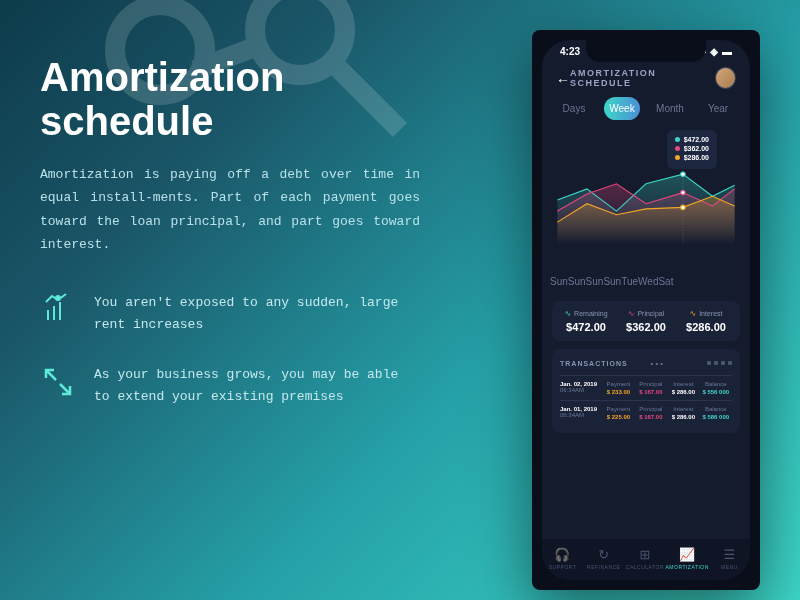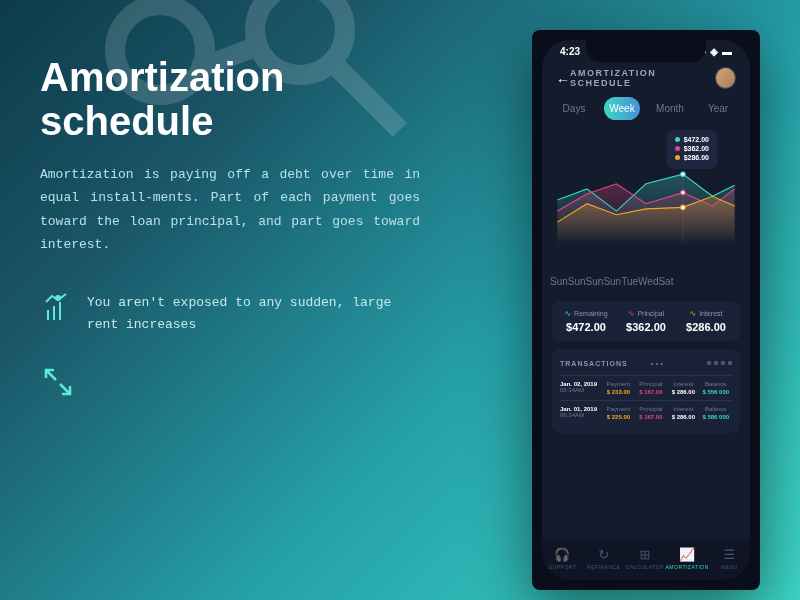--- a/index.html
+++ b/index.html
@@ -2,21 +2,21 @@
 <html><head>
 <meta charset="utf-8">
 <style>
 *{margin:0;padding:0;box-sizing:border-box}
 body{width:800px;height:600px;background:linear-gradient(135deg,#0d3b4a 0%,#1a5668 25%,#25a0a8 60%,#3dd6c7 100%);font-family:-apple-system,BlinkMacSystemFont,sans-serif;position:relative;overflow:hidden}
 .bg-circles{position:absolute;top:-30px;left:60px;width:400px;height:200px;opacity:.15}
 .bg-circles svg{width:100%;height:100%}
 .content{position:absolute;left:40px;top:55px;width:380px;color:#fff}
 .title{font-size:40px;font-weight:800;line-height:1.1;margin-bottom:20px}
 .desc{font-family:'Courier New',monospace;font-size:13px;line-height:1.8;color:#b8e0e8;text-align:justify;margin-bottom:35px}
-.feat{display:flex;align-items:flex-start;gap:11px;margin-bottom:28px}
+.feat{display:flex;align-items:flex-start;gap:18px;margin-bottom:28px}
 .feat-icon{width:36px;height:36px;flex-shrink:0;color:#5ee8d8}
 .feat-text{font-family:'Courier New',monospace;font-size:13px;line-height:1.7;color:#c5e8ed}
 .phone{position:absolute;right:40px;top:30px;width:228px;height:560px;background:#0a0e1a;border-radius:8px;padding:10px;box-shadow:0 20px 60px rgba(0,0,0,.5)}
 .screen{width:100%;height:100%;background:#141b2d;border-radius:28px;overflow:hidden;position:relative}
 .notch{position:absolute;top:0;left:50%;transform:translateX(-50%);width:120px;height:22px;background:#0a0e1a;border-radius:0 0 14px 14px;z-index:10}
 .statusbar{display:flex;justify-content:space-between;align-items:center;padding:6px 18px 0;font-size:10px;color:#fff;font-weight:600}
 .status-icons{display:flex;gap:4px;align-items:center}
 .header{display:flex;align-items:center;justify-content:space-between;padding:10px 14px 8px}
 .back{color:#fff;font-size:14px}
 .header-title{font-size:9px;letter-spacing:1.5px;color:#9aa5c4;font-weight:600}
@@ -81,20 +81,21 @@
     </div>
     <div class="feat-text">You aren't exposed to any sudden, large rent increases</div>
   </div>
   <div class="feat">
     <div class="feat-icon">
       <svg viewBox="0 0 36 36" fill="none" stroke="currentColor" stroke-width="2.5">
           <path d="M14 6 L6 6 L6 14 M6 6 L16 16"></path>
           <path d="M22 30 L30 30 L30 22 M30 30 L20 20"></path>
         </svg>
     </div>
+    <div class="feat-text">As your business grows, you may be able to extend your existing premises</div>
   </div>
 </div>
 
 <div class="phone">
   <div class="screen">
     <div class="notch"></div>
     <div class="statusbar">
       <span>4:23</span>
       <div class="status-icons">
         <span>▪▪▪▪</span>

